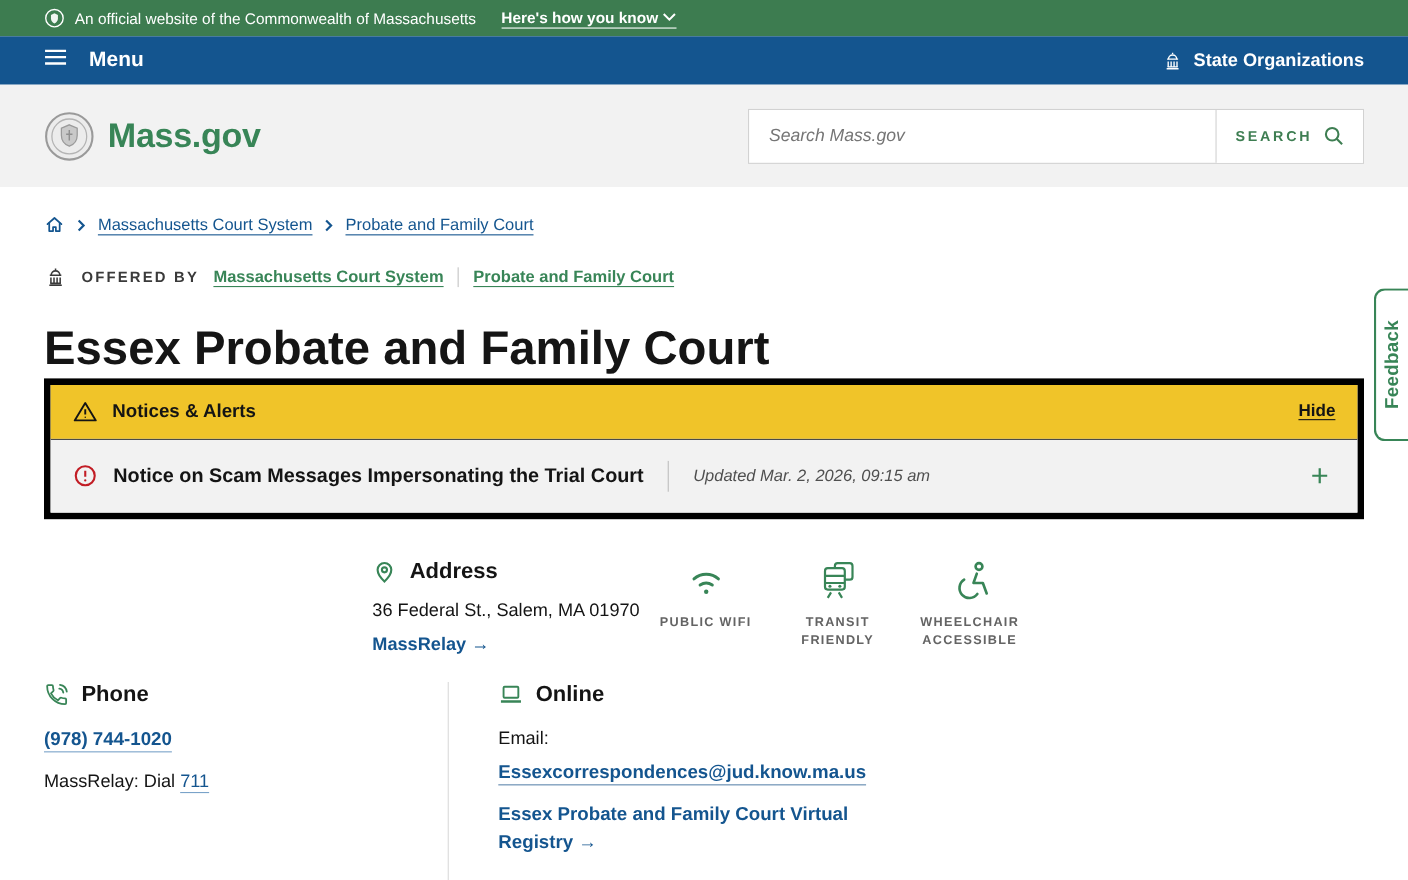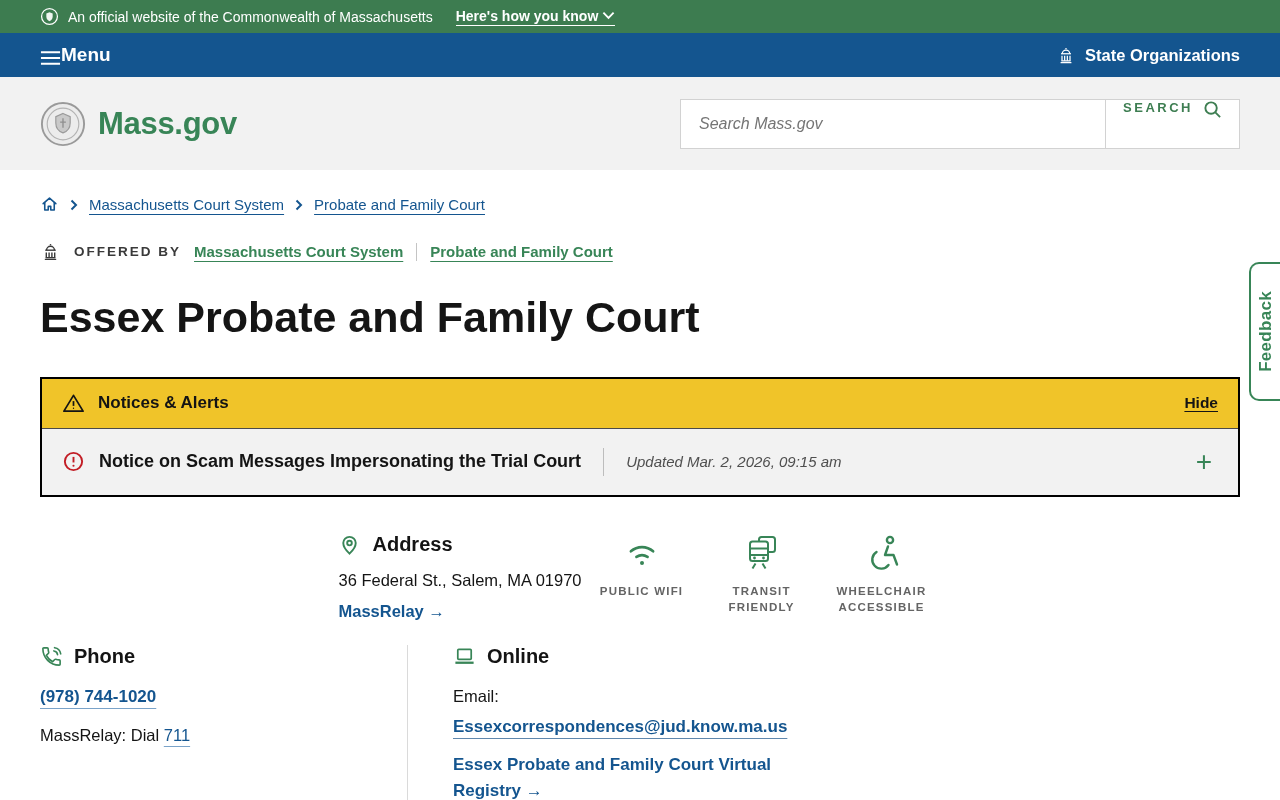--- a/index.html
+++ b/index.html
@@ -23,42 +23,42 @@
     color: #fff; font-weight: 700;
     border-bottom: 1px solid #fff; padding-bottom: 1px; text-decoration: none;
   }
 
   
   .nav-bar {
     height: 44px; background: #14558F; color: #fff;
     display: flex; align-items: center; justify-content: space-between;
     padding: 0 40px;
   }
-  .nav-left { display: flex; align-items: flex-end; gap: 0; font-size: 19px; font-weight: 700; cursor: pointer; }
+  .nav-left { display: flex; align-items: flex-start; gap: 20px; font-size: 19px; font-weight: 700; cursor: pointer; }
   .nav-right { display: flex; align-items: center; gap: 9px; font-size: 16.5px; font-weight: 700; cursor: pointer; }
 
   
   .site-header {
     height: 93px; background: #F2F2F2;
     display: flex; align-items: center; justify-content: space-between;
     padding: 0 40px;
   }
   .logo { display: flex; align-items: center; gap: 12px; cursor: pointer; }
   .logo-text { font-size: 31px; font-weight: 700; color: #388557; letter-spacing: -0.3px; }
   .search {
     display: flex; width: 560px; height: 50px; background: #fff;
     border: 1px solid #D2D2D2; align-items: stretch;
   }
   .search input {
     flex: 1; border: 0; outline: none; padding: 0 18px;
     font-style: italic; font-size: 16px; color: #3a3a3a;
     font-family: inherit; background: transparent;
   }
   .search-btn {
-    display: flex; align-items: flex-start; gap: 10px; padding: 0 17px;
+    display: flex; align-items: center; gap: 10px; padding: 0 17px;
     border: 0; border-left: 1px solid #D2D2D2; background: #fff;
     color: #3E7E52; font-weight: 700; font-size: 13px; letter-spacing: 2.5px;
     font-family: inherit; cursor: pointer;
   }
 
   main { padding: 0 40px; }
 
   
   .breadcrumb { margin-top: 25px; display: flex; align-items: center; gap: 11px; font-size: 15px; }
   .breadcrumb a.crumb {
@@ -73,21 +73,21 @@
   .offered-by a {
     color: #388557; font-weight: 600; font-size: 15px;
     text-decoration: underline; text-underline-offset: 4px; text-decoration-thickness: 1px;
   }
   .ob-sep { width: 1px; height: 18px; background: #C4C4C4; }
 
   
   h1.page-title { margin: 30px 0 0; font-size: 43px; font-weight: 700; color: #151515; line-height: 1.2; }
 
   
-  .alerts { margin-top: 33px; border: 2px solid #000000; }
+  .alerts { border: 6px solid #000000; }
   .alerts-header {
     background: #F0C429; display: flex; align-items: center; gap: 13px;
     padding: 0 20px; height: 49px;
   }
   .alerts-title { font-size: 17px; font-weight: 700; }
   .hide-link {
     margin-left: auto; color: #141414; font-size: 15.5px; font-weight: 600;
     text-decoration: underline; text-underline-offset: 3px;
   }
   .alerts-row {

